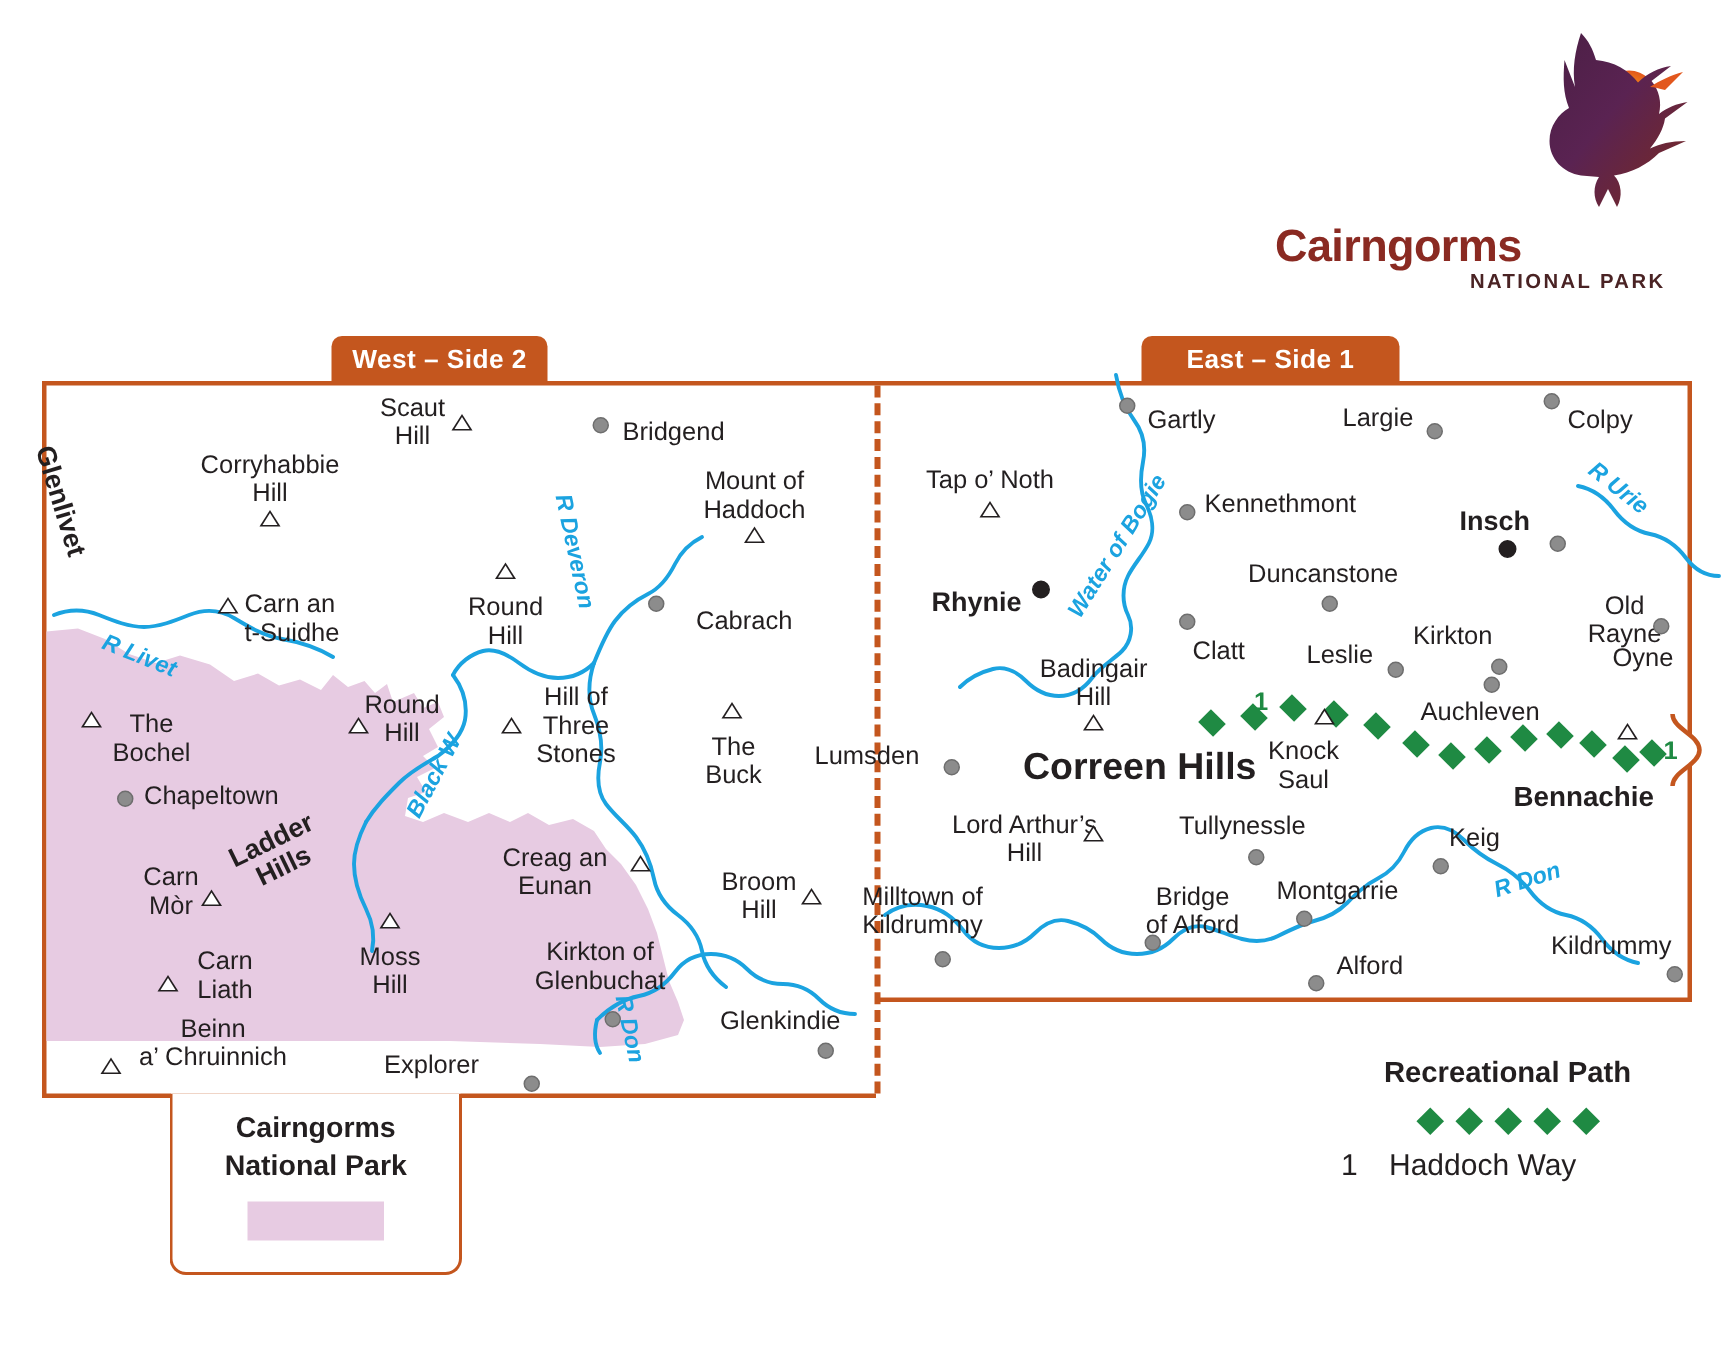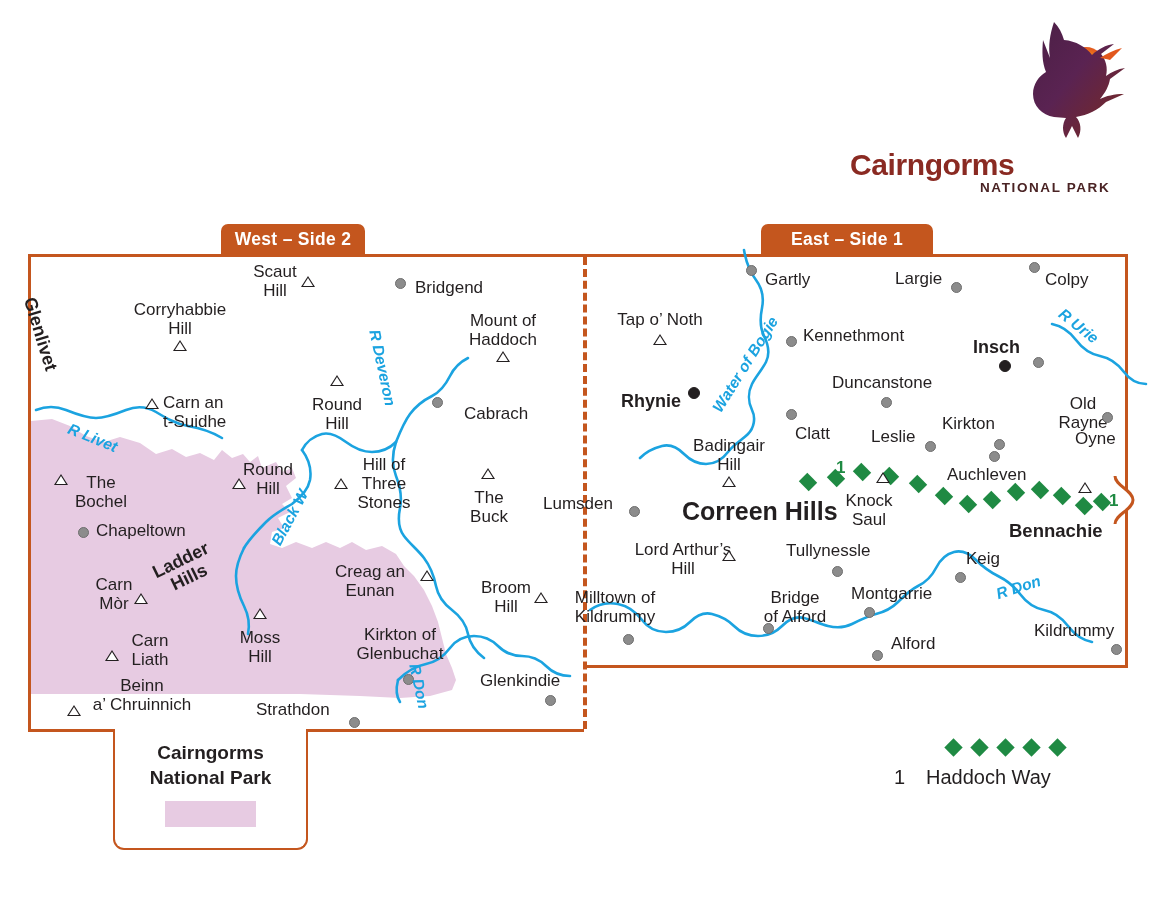--- a/index.html
+++ b/index.html
@@ -327,21 +327,21 @@
   <div class="lbl c" style="left:506px;top:368px;">Broom
 Hill</div>
   <div class="tri" style="left:534px;top:382px;">
       <i></i>
     </div>
 
   <div class="lbl c" style="left:400px;top:415px;">Kirkton of
 Glenbuchat</div>
   <div class="dot" style="left:403px;top:464px;"></div>
 
-  <div class="lbl" style="left:256px;top:490px;">Strathdon</div>
+  <div class="lbl" style="left:256px;top:490px;">Explorer</div>
   <div class="dot" style="left:349px;top:507px;"></div>
 
   <div class="lbl" style="left:480px;top:461px;">Glenkindie</div>
   <div class="dot" style="left:545px;top:485px;"></div>
 
   <div class="lbl b" style="left:38px;top:85px;transform:rotate(73deg);transform-origin:left top;font-size:18px;">Glenlivet</div>
   <div class="lbl b c" style="left:185px;top:340px;transform:translateX(-50%) rotate(-26deg);font-size:18px;">Ladder
 Hills</div>
 
   <div class="riv" style="left:268px;top:330px;transform:rotate(-62deg);transform-origin:left top;">Black W</div>
@@ -452,20 +452,21 @@
   <div class="riv" style="left:1066px;top:95px;transform:rotate(38deg);transform-origin:left top;">R Urie</div>
   <div class="riv" style="left:994px;top:376px;transform:rotate(-18deg);transform-origin:left top;">R Don</div>
 
   <div id="keybox">
     <div id="key-l1">Cairngorms</div>
     <div id="key-l2">National Park</div>
     <div id="key-swatch"></div>
   </div>
 
   <div id="legend">
+    <div id="legend-title">Recreational Path</div>
     <div id="legend-diamonds">
       <span class="legend-dia"></span>
       <span class="legend-dia"></span>
       <span class="legend-dia"></span>
       <span class="legend-dia"></span>
       <span class="legend-dia"></span>
     </div>
     <div id="legend-num">1</div>
     <div id="legend-path-name">Haddoch Way</div>
   </div>

